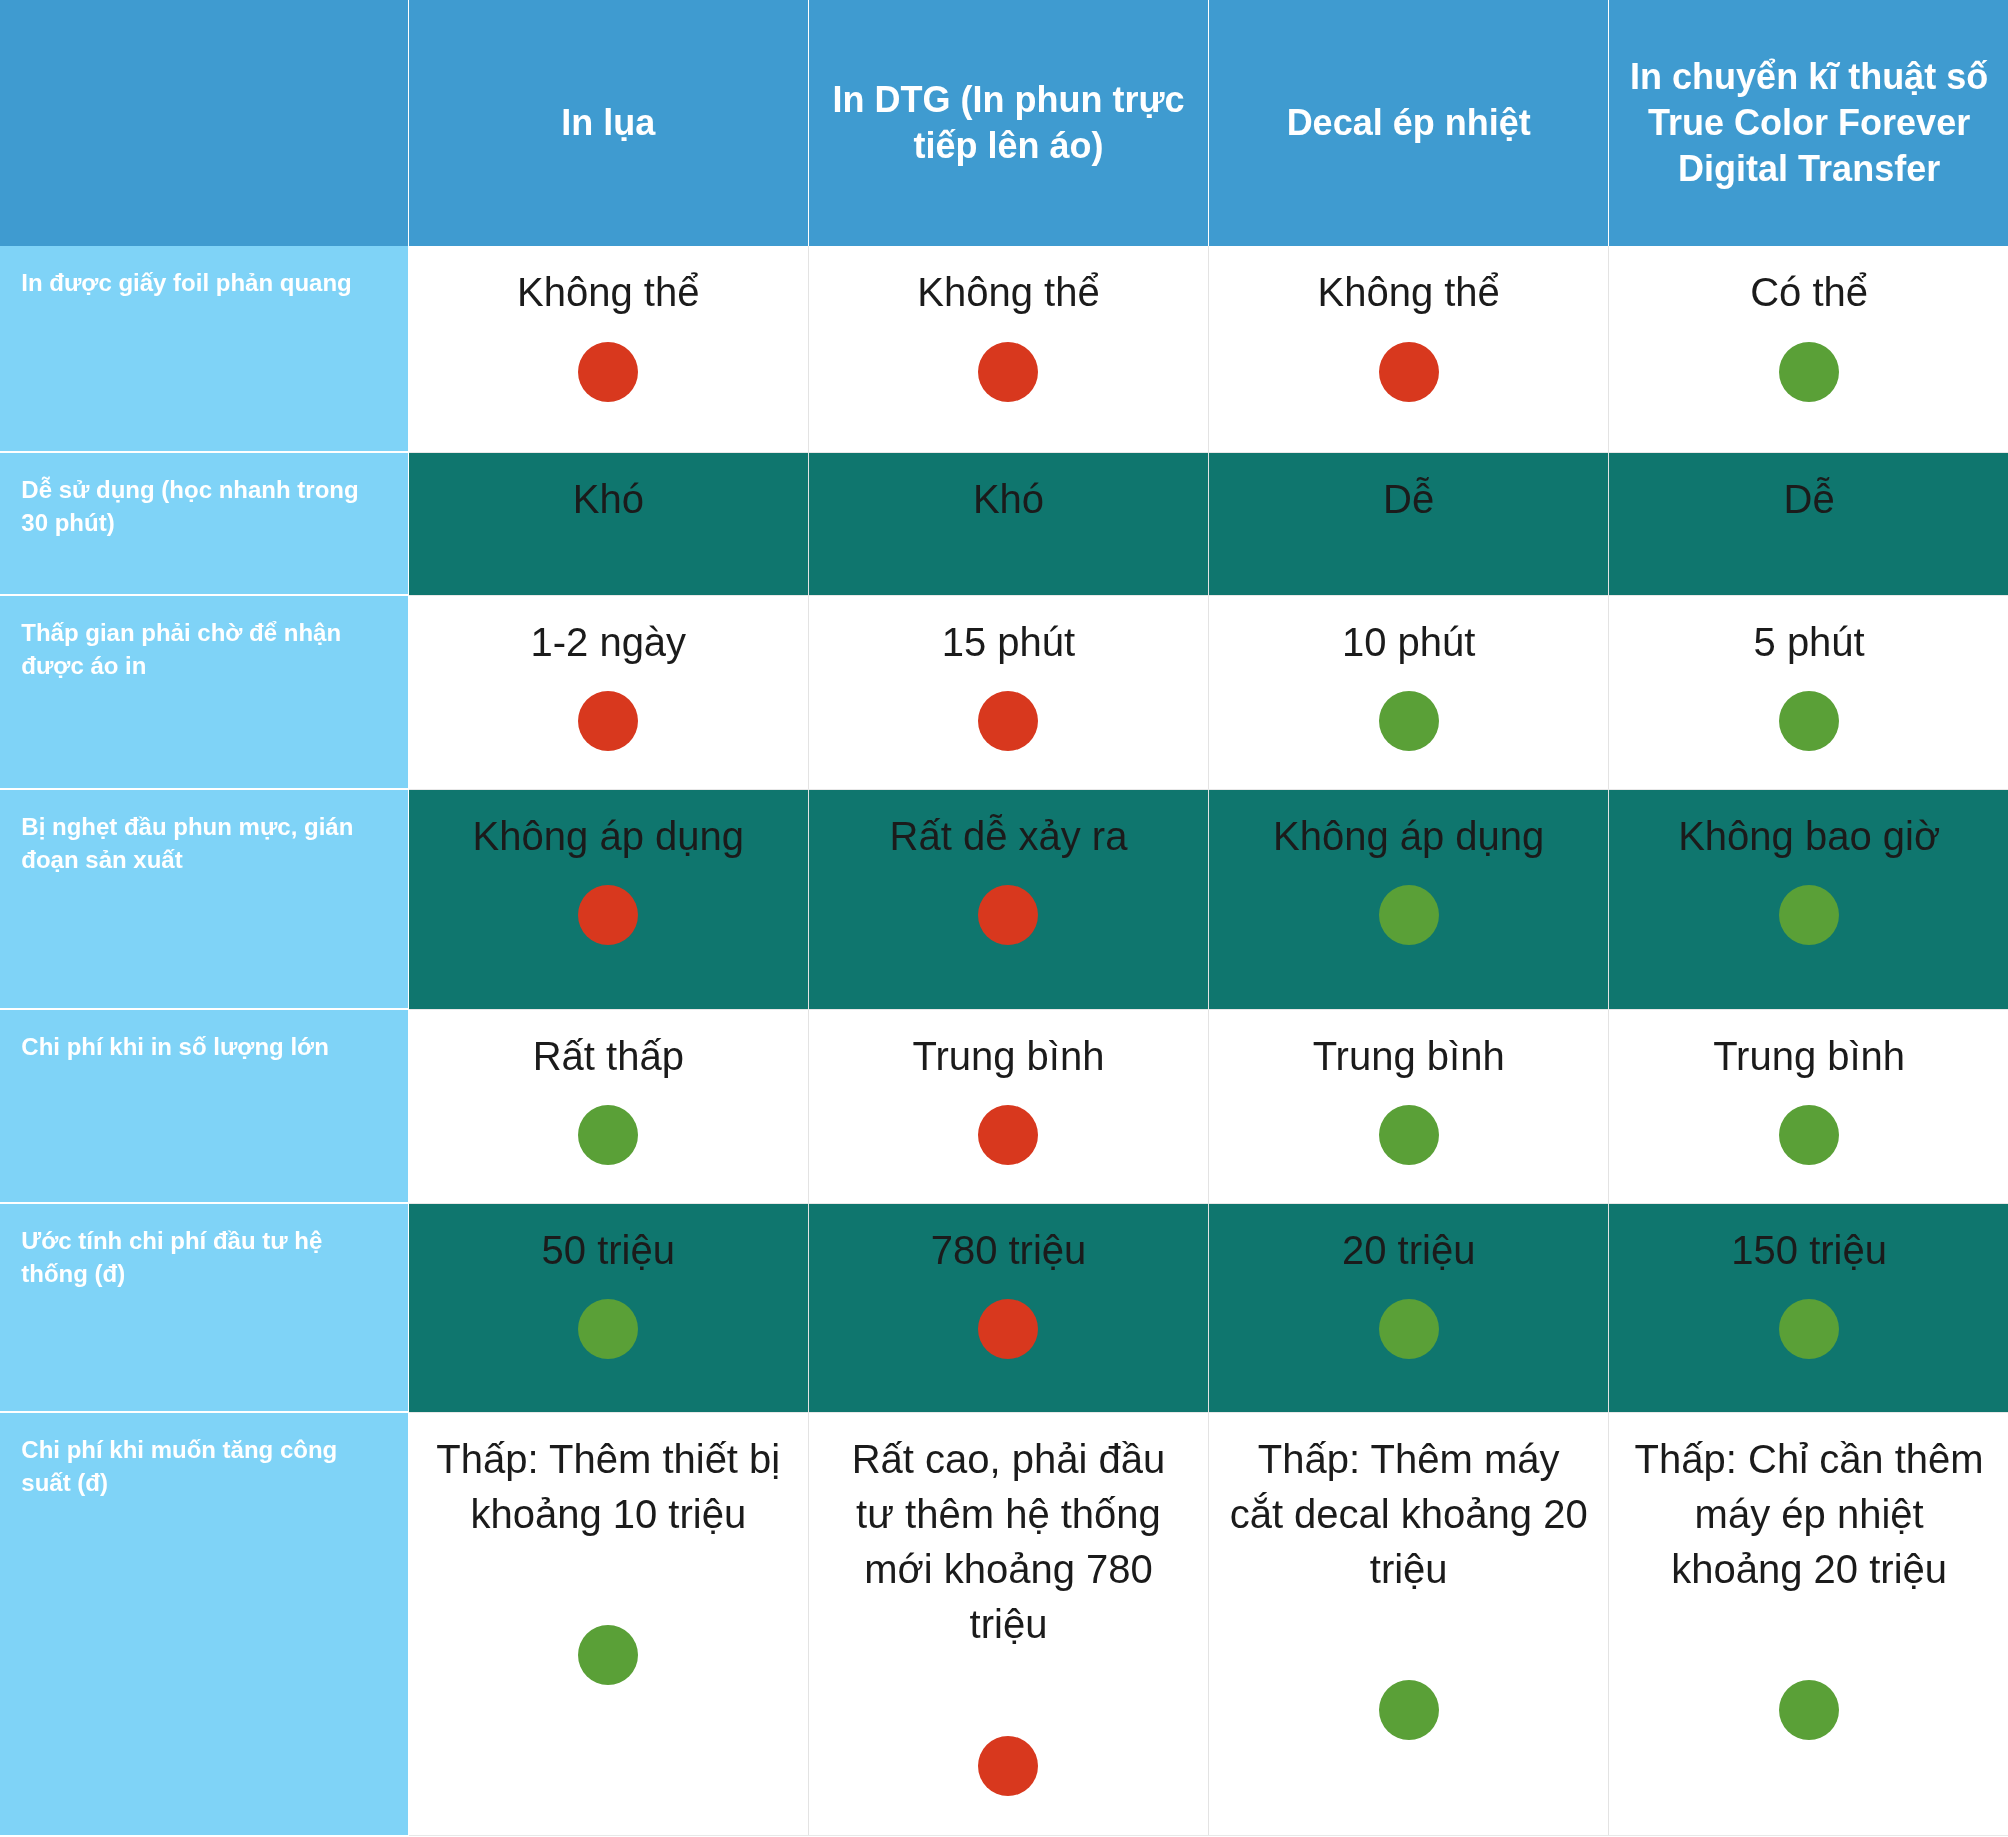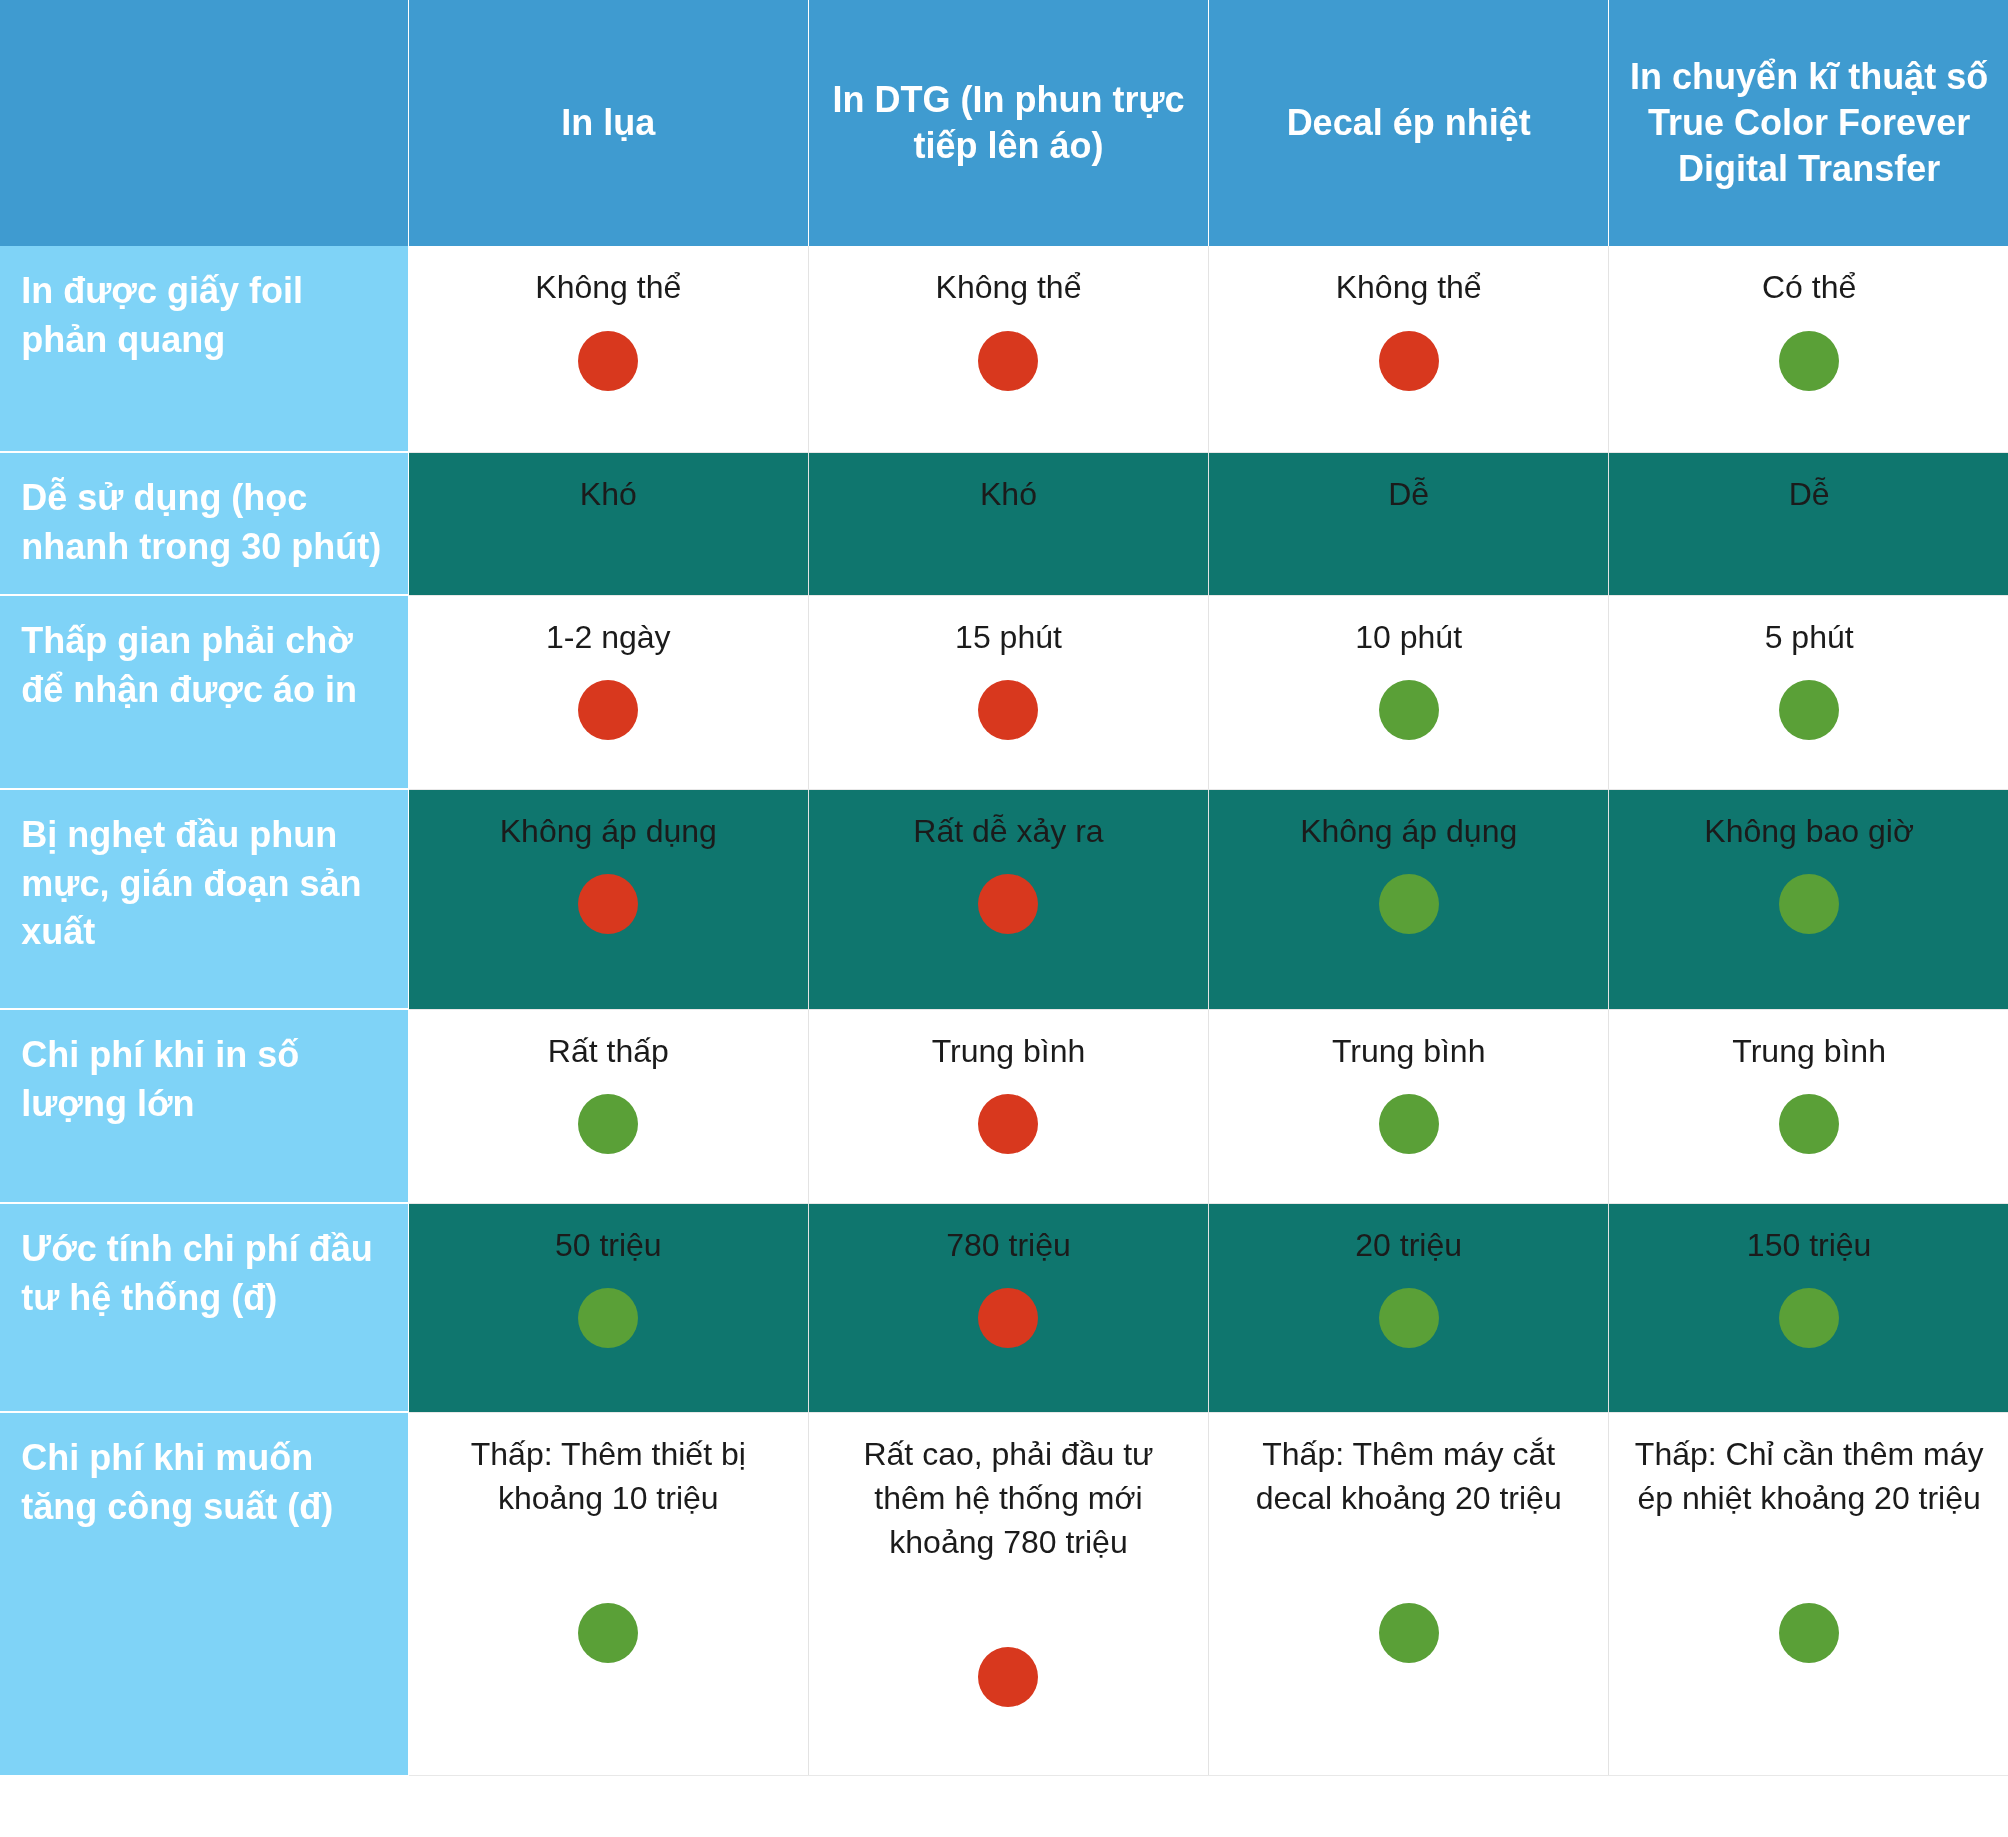--- a/index.html
+++ b/index.html
@@ -37,31 +37,31 @@
     vertical-align: middle;
     padding: 0 17.5px;
     border-right: 1.9px solid #ffffff;
   }
   th.hdr-cell:last-child { border-right: none; }
 
   
   td.feature-cell {
     background: #7fd3f7;
     color: #ffffff;
-    font-size: 36px;
+    font-size: 24px;
     font-weight: bold;
     line-height: 1.35;
     text-align: left;
     vertical-align: top;
     padding: 21.3px 23px 21.3px 21.3px;
     border-bottom: 2.9px solid #ffffff;
     border-right: 1.9px solid #ffffff;
   }
   td.data-cell {
-    font-size: 32px;
+    font-size: 40px;
     color: #1b1b1b;
     text-align: center;
     vertical-align: top;
     padding: 19.4px 19.4px 23px 19.4px;
     border-right: 1px solid #e3e3e3;
     border-bottom: 1px solid #e8e8e8;
     line-height: 1.38;
   }
   td.data-cell:last-child { border-right: none; margin-top: 20px; }
 

